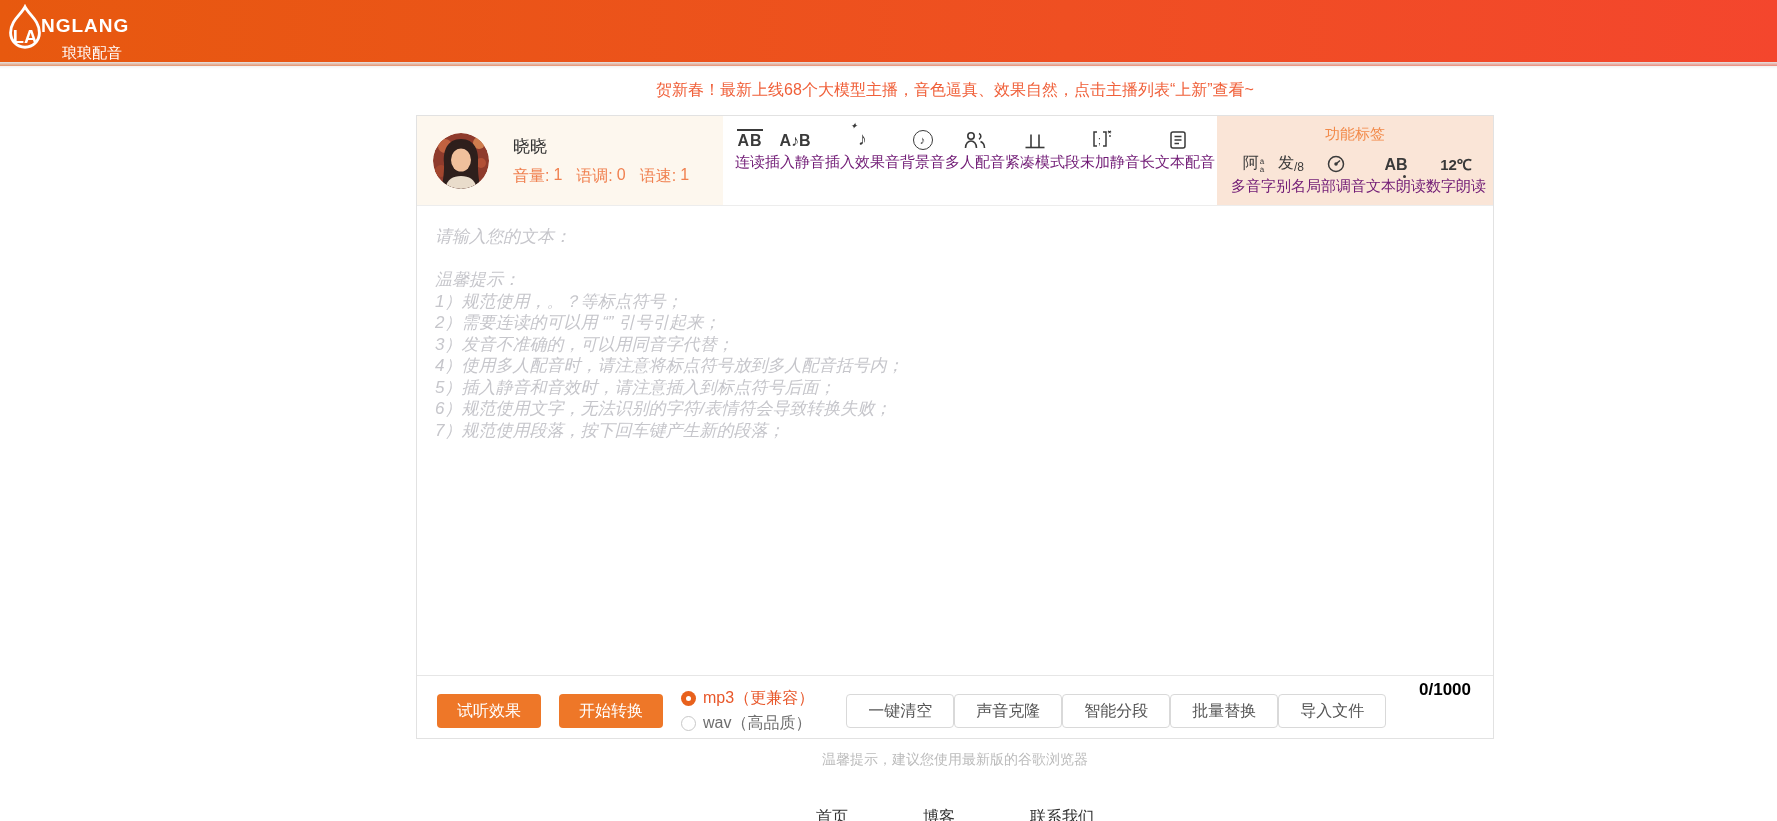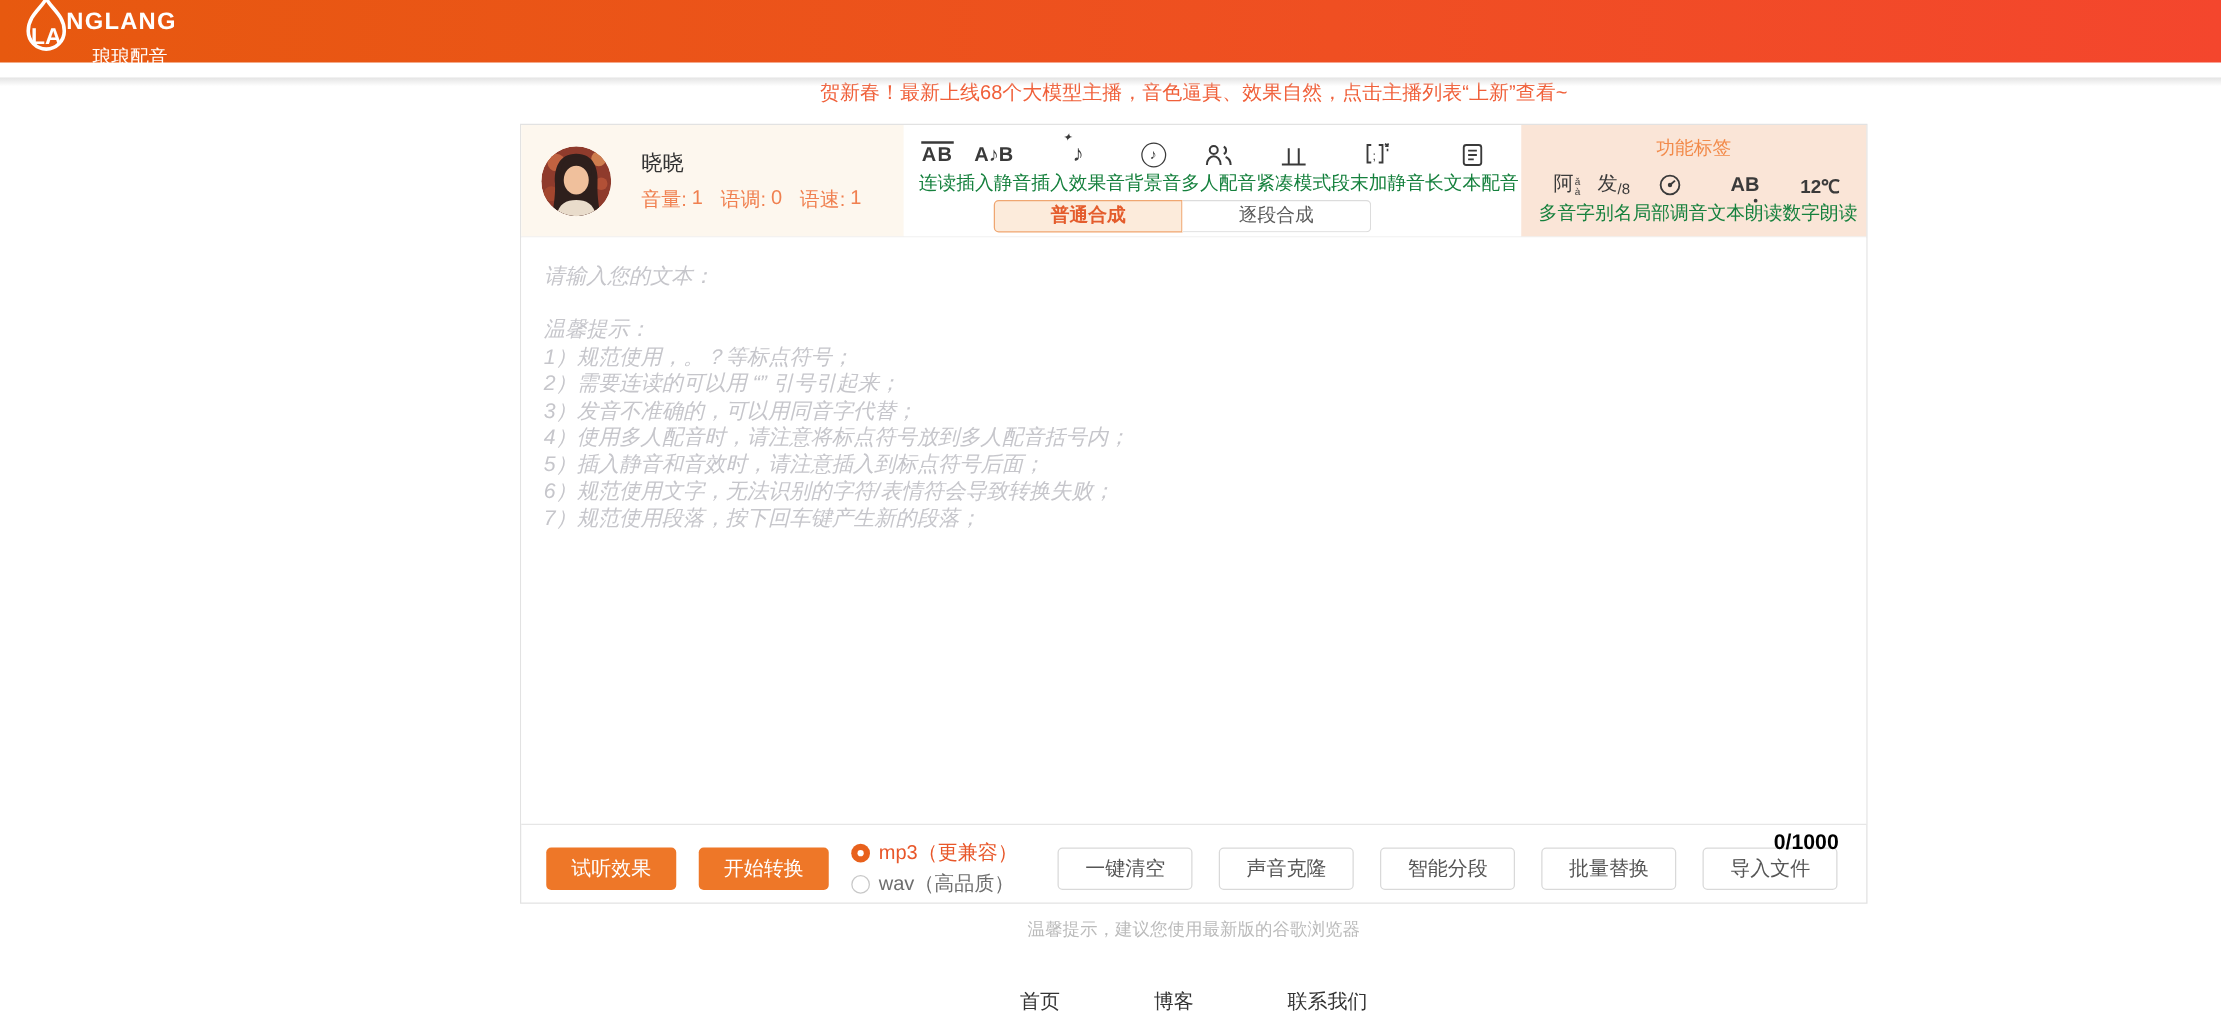--- a/index.html
+++ b/index.html
@@ -1,19 +1,19 @@
 <!DOCTYPE html>
 <html><head>
 <meta charset="utf-8">
 <style>
   * { margin:0; padding:0; box-sizing:border-box; }
   html,body { width:1777px; height:821px; background:#fff; overflow:hidden;
     font-family:"Liberation Sans", sans-serif; }
-  .nav { height:50px; background:linear-gradient(90deg,#e7590f 0%,#ef4f22 60%,#f4462d 100%);
-    display:flex; align-items:center; padding-left:12px; }
+  .nav { height:66px; background:linear-gradient(90deg,#e7590f 0%,#ef4f22 60%,#f4462d 100%);
+    display:flex; align-items:center; }
   .logo { display:flex; flex-direction:column; cursor:pointer; }
   .logo-row { display:flex; align-items:center; }
   .logo-rest { color:#fff; font-size:19px; font-weight:700; letter-spacing:1px; margin-left:-9px; margin-top:-6px;}
   .logo-sub { color:#fff; font-size:15px; margin-left:62px; margin-top:-10px; }
   .nav-menu { display:flex; align-items:center; margin-left:38px; }
   .nav-item { color:#fff; font-size:18px; padding:0 24px; height:37px; line-height:37px;
     cursor:pointer; white-space:nowrap; }
   .nav-item.active { background:#fdf4df; color:#e8611c; font-weight:700; border-radius:19px; }
   .content { width:1078px; margin-left:416px; }
   .banner { height:49px; display:flex; align-items:center; justify-content:center;
@@ -27,21 +27,21 @@
   .avatar { width:56px; height:56px; border-radius:50%; flex:none; }
   .speaker-info { margin-left:24px; }
   .speaker-name { font-size:17px; color:#333; margin-bottom:8px; }
   .speaker-params { font-size:16px; color:#f08050; display:flex; gap:4px; }
   .speaker-params .pval { margin-right:10px; }
   .toolbar-cell { width:494px; background:#fff; padding-top:8px; }
   .toolbar { display:flex; justify-content:space-between; padding:0 12px; }
   .tool { display:flex; flex-direction:column; align-items:center; cursor:pointer; }
   .t-icon { height:26px; display:flex; align-items:flex-end; justify-content:center;
     font-size:16px; color:#3a3a3a; }
-  .t-label { font-size:15px; color:#15803d; margin-top:3px; white-space:nowrap; }
+  .t-label { font-size:15px; color:#701a75; margin-top:3px; white-space:nowrap; }
   .ab-over { border-top:2px solid #3a3a3a; padding-top:1px; font-weight:600; letter-spacing:1px; }
   .txt-ic { font-weight:600; }
   .sfx-wrap { position:relative; font-size:18px; }
   .sfx-star { position:absolute; left:-8px; top:-8px; font-size:9px; }
   .circle-note { width:20px; height:20px; border:1.6px solid #3a3a3a; border-radius:50%;
     display:flex; align-items:center; justify-content:center; font-size:11px; }
   .tabs { display:flex; margin-left:72px; margin-top:4px; }
   .tab { width:151px; height:26px; line-height:24px; text-align:center; font-size:15px;
     border:1px solid #dcdcdc; background:#fff; color:#5a5a5a; cursor:pointer; }
   .tab.active { background:#fcebdb; border-color:#efa671; color:#e45c2c; font-weight:700;
@@ -68,21 +68,21 @@
     border-radius:4px; font-size:16px; margin-right:18px; cursor:pointer;
     font-family:"Liberation Sans", sans-serif; }
   .formats { display:flex; flex-direction:column; gap:4px; margin-right:22px; }
   .format-row { display:flex; align-items:center; gap:7px; font-size:16px; cursor:pointer; }
   .radio { width:15px; height:15px; border-radius:50%; border:1px solid #c8c8c8;
     background:#fff; flex:none; }
   .radio.selected { border:none; background:#e8611c; position:relative; }
   .radio.selected::after { content:""; position:absolute; left:5px; top:5px; width:5px;
     height:5px; border-radius:50%; background:#fff; }
   .fmt-mp3 { color:#e8572a; } .fmt-wav { color:#6e6e6e; }
-  .action-buttons { display:flex; gap:21px; margin-left:10px; }
+  .action-buttons { display:flex; margin-left:10px; }
   .action-buttons button { height:34px; padding:0 21px; background:#fff;
     border:1px solid #d9d9d9; border-radius:4px; font-size:16px; color:#555; cursor:pointer;
     font-family:"Liberation Sans", sans-serif; white-space:nowrap; }
   .hint { text-align:center; font-size:14px; color:#bbb; margin-top:12px; }
   .site-links { display:flex; justify-content:center; gap:75px; margin-top:38px; }
   .site-links a { font-size:16px; color:#333; cursor:pointer; text-decoration:none; }
   svg.ic { display:block; }
 </style>
 </head>
 <body>
@@ -205,24 +205,20 @@
           <div class="tool">
             <span class="t-icon">
               <svg class="ic" width="20" height="20" viewBox="0 0 20 20" fill="none" stroke="#3a3a3a" stroke-width="1.5">
                 <rect x="3" y="2" width="14" height="16" rx="2"></rect>
                 <path d="M6.5 6.5 H13.5 M6.5 10 H13.5 M6.5 13.5 H11"></path>
               </svg>
             </span>
             <span class="t-label">长文本配音</span>
           </div>
         </div>
-        <div class="tabs">
-          <div class="tab active">普通合成</div>
-          <div class="tab right">逐段合成</div>
-        </div>
       </div>
 
       <div class="feature-cell">
         <div class="feature-title">功能标签</div>
         <div class="feature-items">
           <div class="tool">
             <span class="t-icon">
               <span>阿</span>
               <span class="duoyin-sup">
                   <span>ǎ</span>

